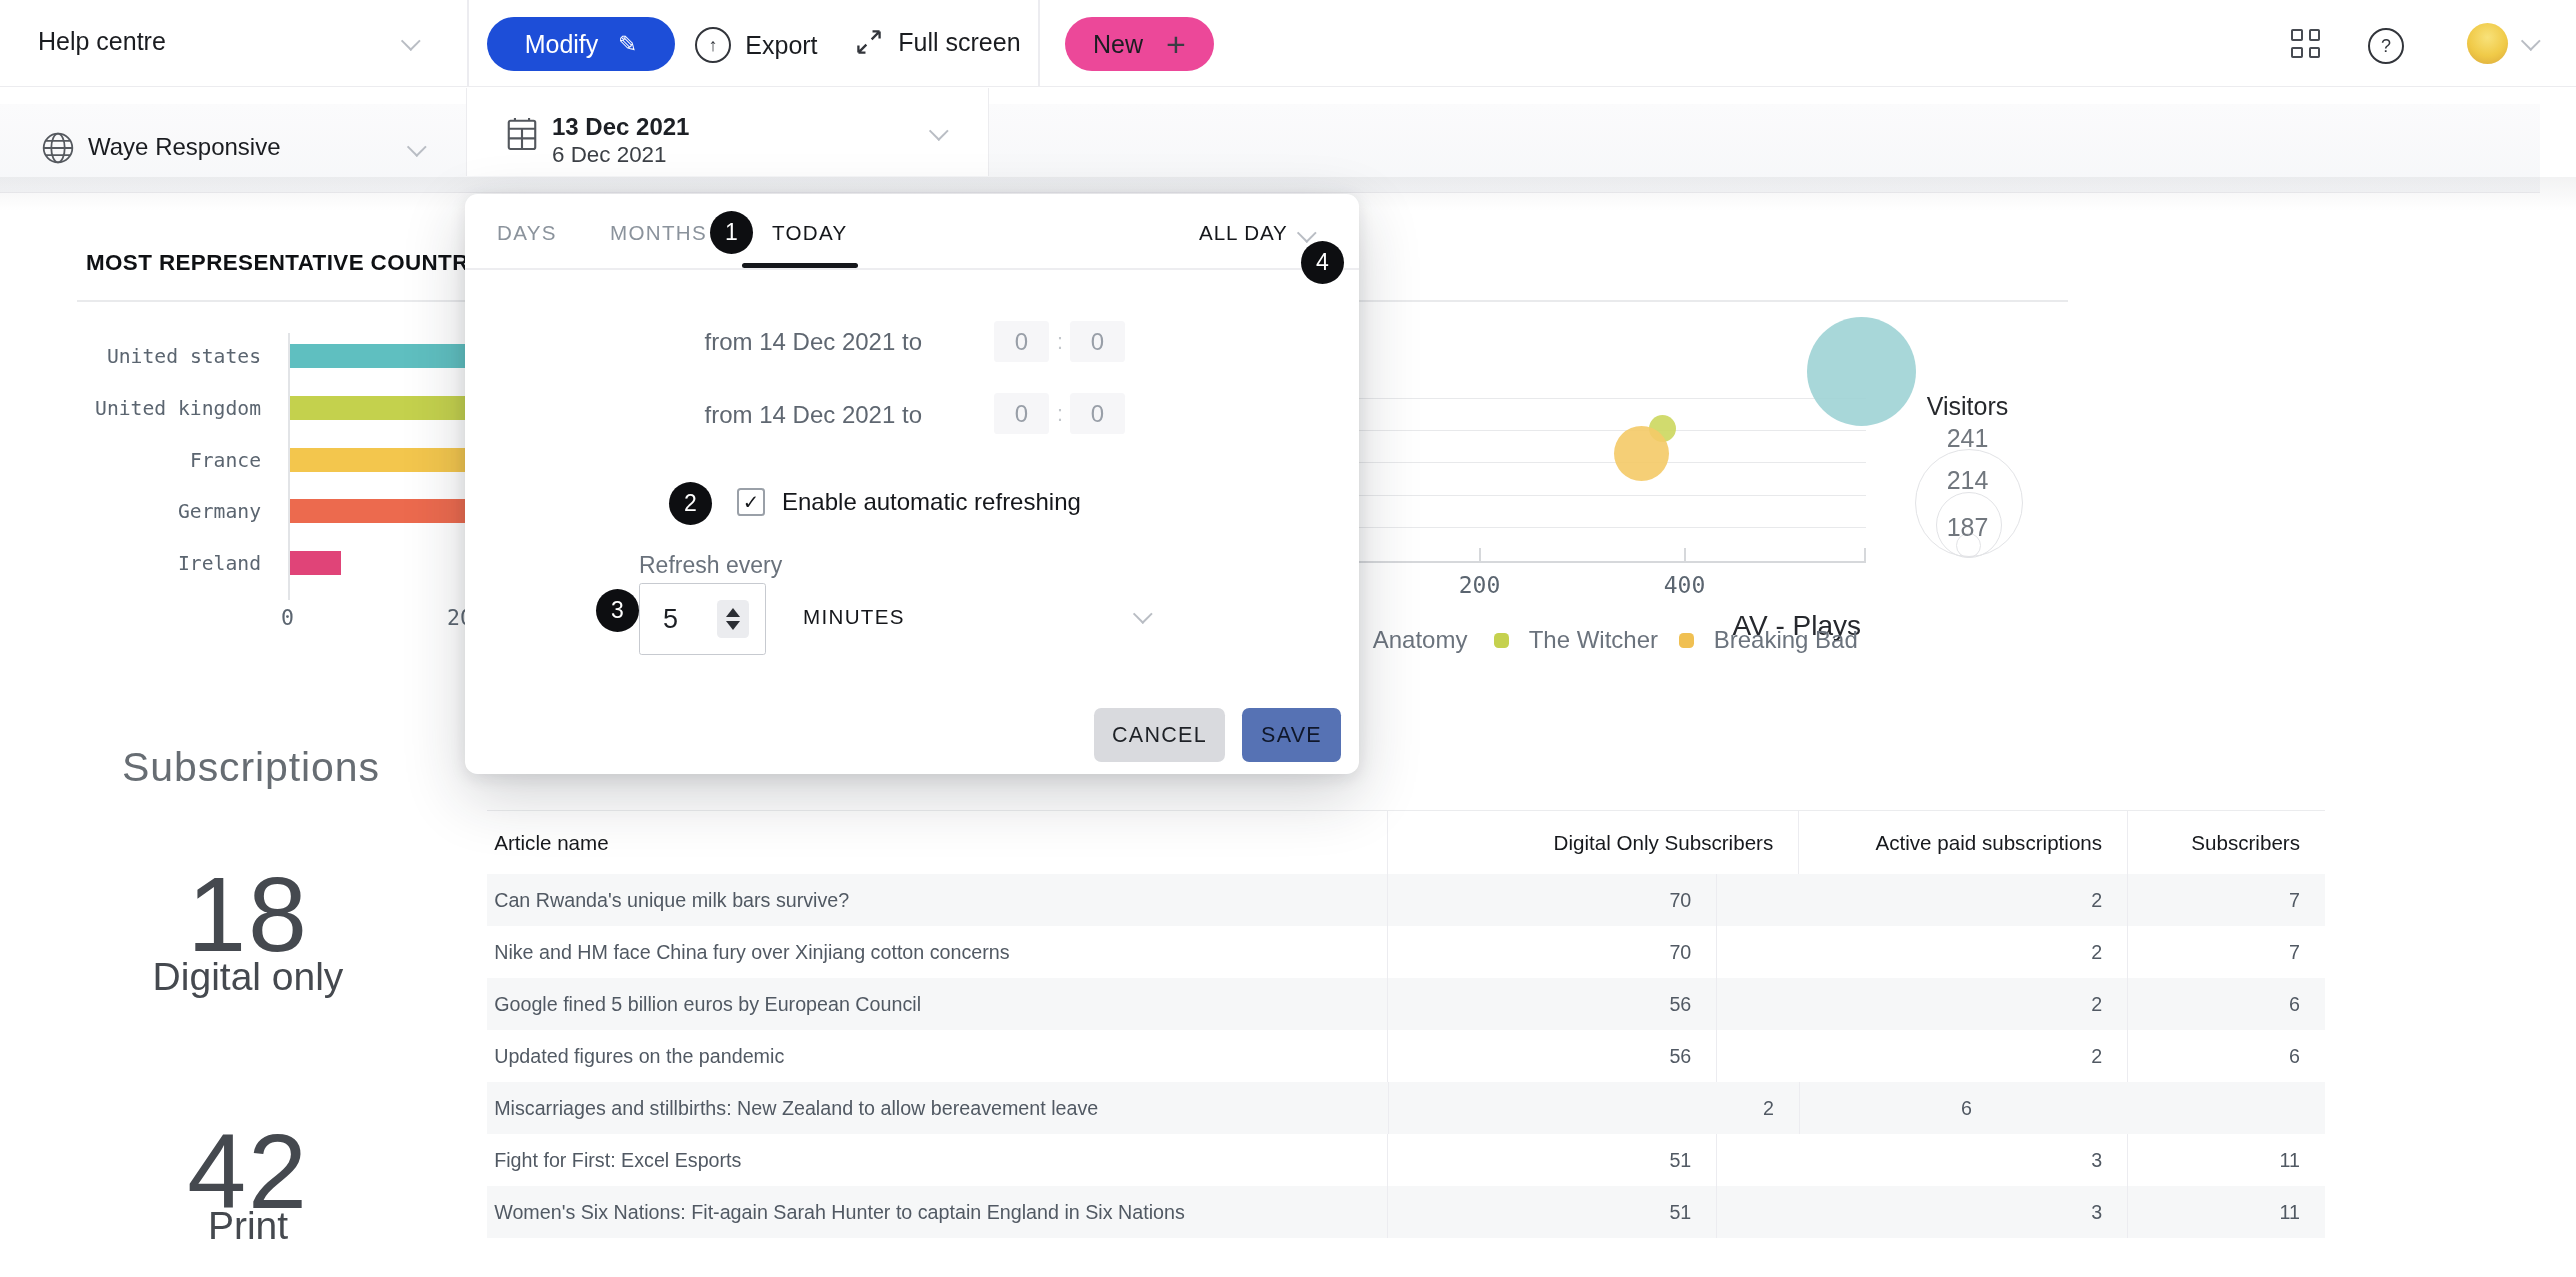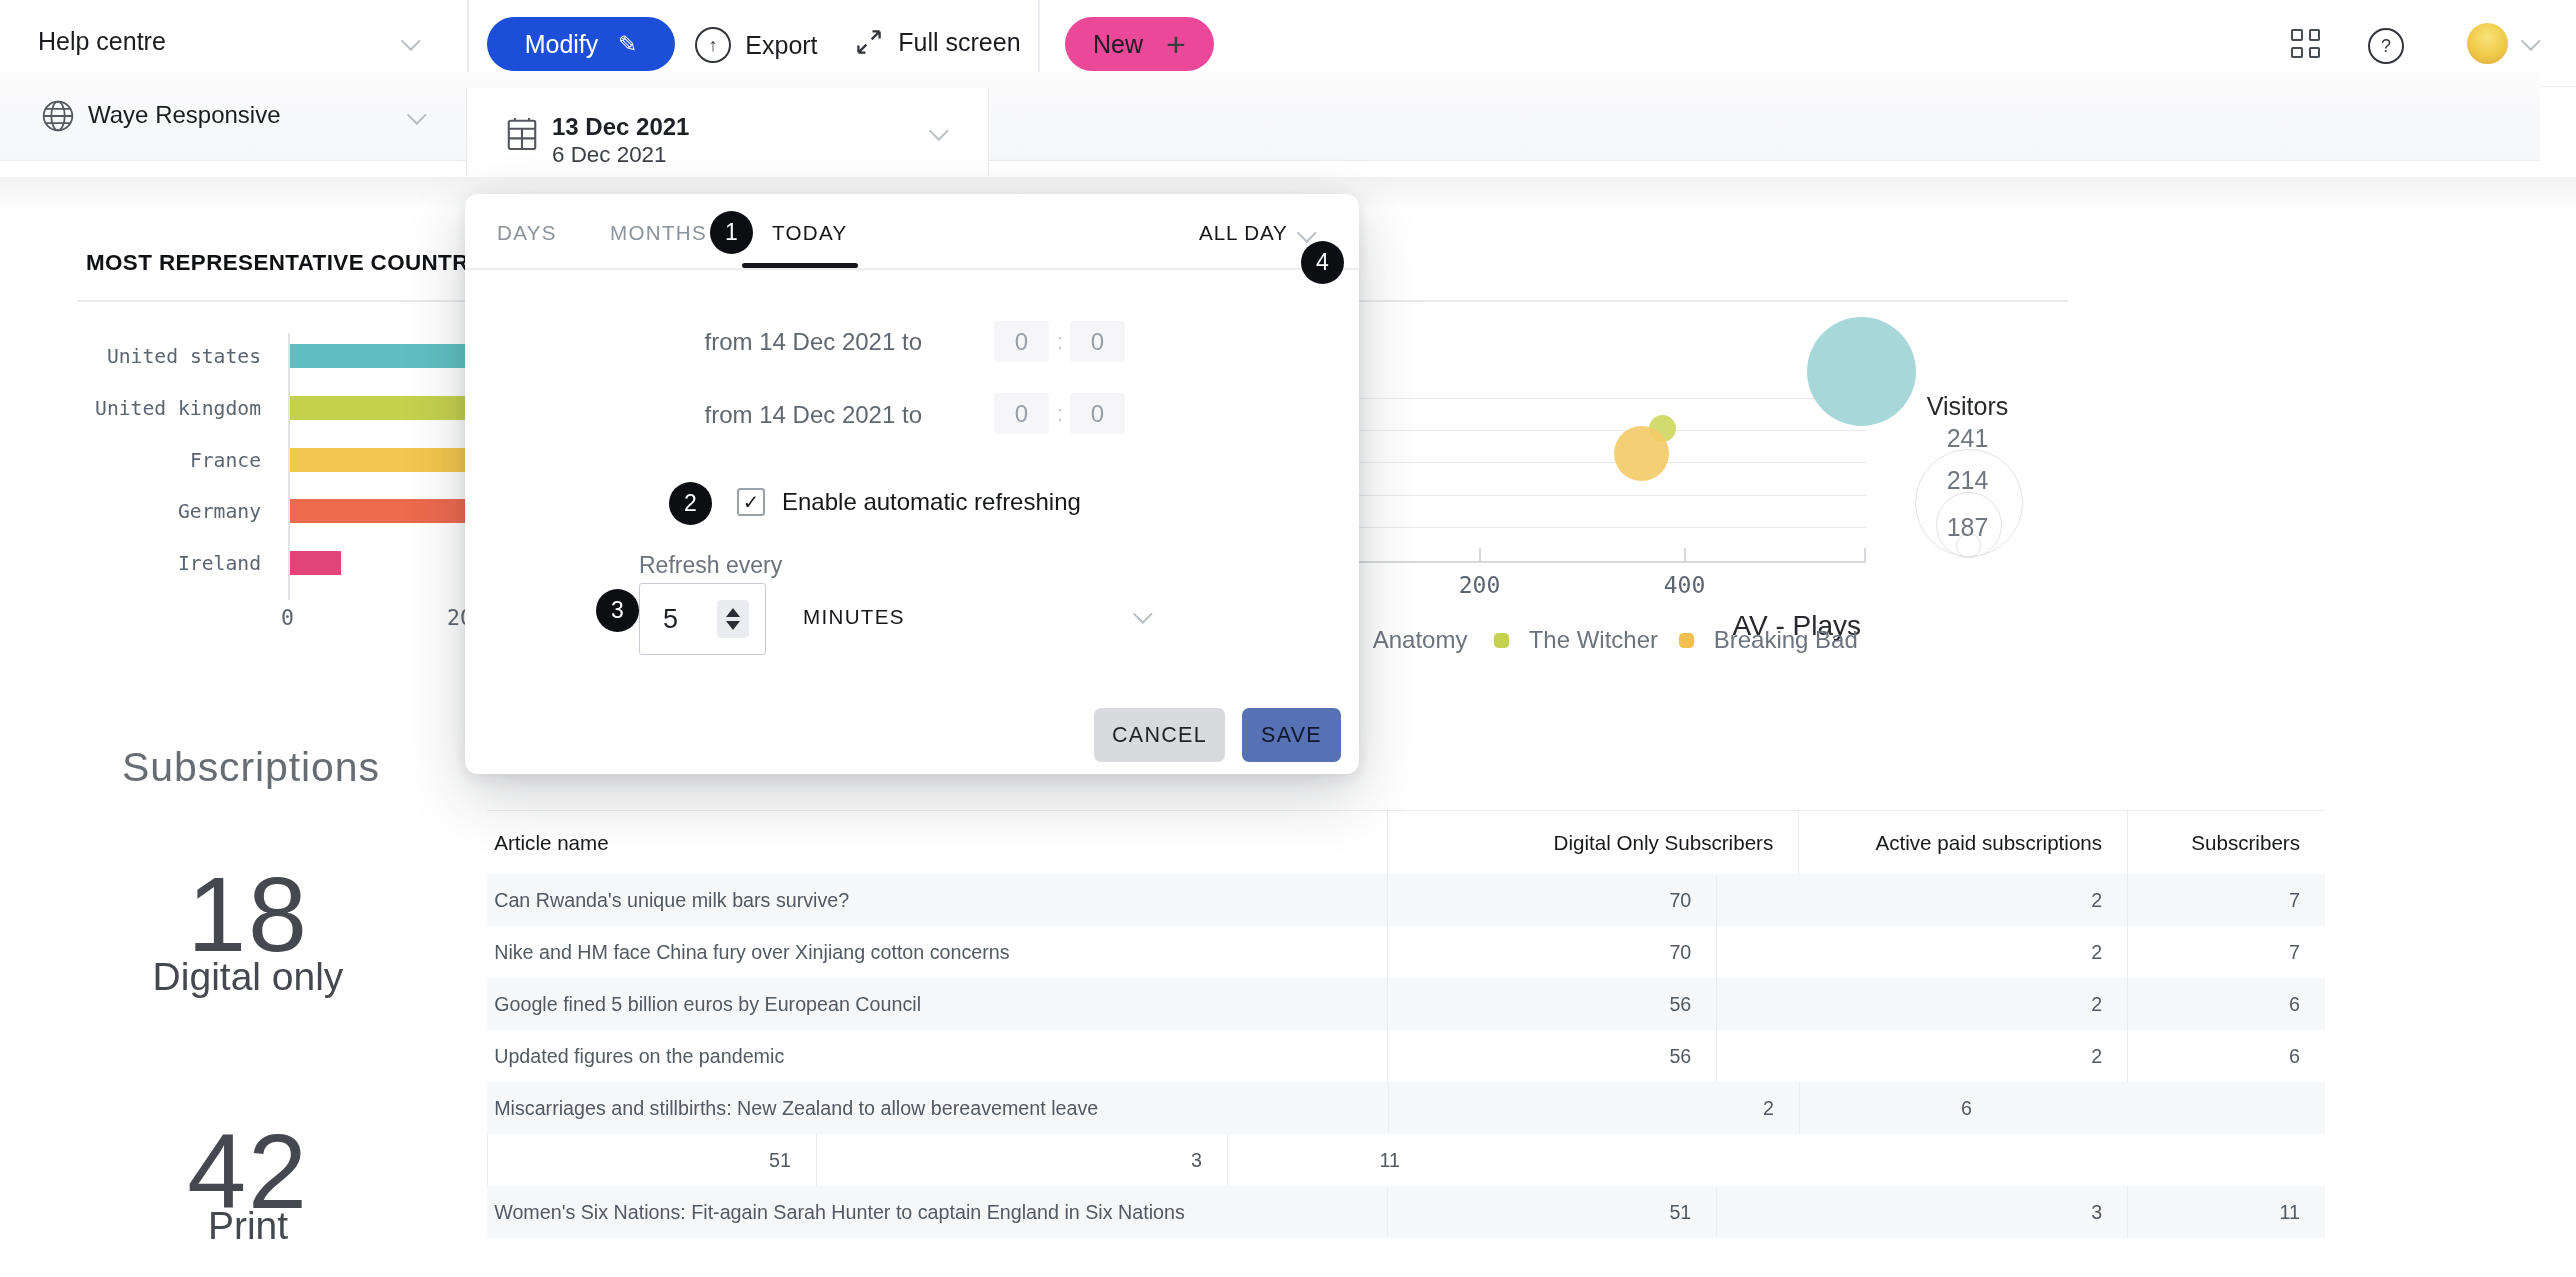--- a/index.html
+++ b/index.html
@@ -14,21 +14,21 @@
   #topbar{left:0;top:0;width:2576px;height:86px;background:#fff;border-bottom:1.8px solid #ececef;}
   .pill{border-radius:27px;display:flex;align-items:center;justify-content:center;cursor:pointer;}
   #modify-btn{left:487px;top:17px;width:188px;height:54px;background:#1d4ed8;color:#fff;
               font-size:25px;gap:19.7px;}
   #new-btn{left:1065px;top:17px;width:149px;height:54px;background:#ec4899;color:#1b1d22;
            font-size:25px;gap:23px;}
   .tb-item{position:absolute;display:flex;align-items:center;gap:14.3px;font-size:25px;color:#1a1c20;cursor:pointer;}
   .icon-circle{width:32px;height:32px;border:2.2px solid #32353b;border-radius:50%;
                display:flex;align-items:center;justify-content:center;font-size:18px;color:#32353b;}
   
-  #row2{left:0;top:72px;width:2540px;height:88px;background:linear-gradient(#fbfbfc,#f6f7f9);
+  #row2{left:0;top:104px;width:2540px;height:88px;background:linear-gradient(#fbfbfc,#f6f7f9);
         border-bottom:1.8px solid #ececef;}
   #date-panel{left:466px;top:88px;width:521px;height:88px;background:#fff;
               border-left:1.8px solid #ececef;border-right:1.8px solid #ececef;cursor:pointer;}
   #content-shade{left:0;top:177px;width:2576px;height:34px;
                  background:linear-gradient(rgba(20,24,32,0.055),rgba(20,24,32,0));}
   
   #countries-title{left:86px;top:250px;font-size:22.4px;font-weight:bold;color:#0f1114;letter-spacing:0.4px;white-space:nowrap;}
   #countries-divider{left:77px;top:300px;width:1991px;height:1.8px;background:#e9eaec;}
   #country-axis{left:288px;top:333px;width:1.8px;height:267px;background:#e2e4e7;}
   .c-label{position:absolute;left:36px;width:225px;text-align:right;font-size:19.7px;color:#5b6570;
@@ -261,20 +261,21 @@
         <div class="cell-n c2">56</div>
         <div class="cell-n c3">2</div>
         <div class="cell-n c4">6</div>
       </div>
       <div class="t-row t-body-row">
         <div class="cell-name">Miscarriages and stillbirths: New Zealand to allow bereavement leave</div>
         <div class="cell-n c3">2</div>
         <div class="cell-n c4">6</div>
       </div>
       <div class="t-row t-body-row">
+        <div class="cell-name">Fight for First: Excel Esports</div>
         <div class="cell-n c2">51</div>
         <div class="cell-n c3">3</div>
         <div class="cell-n c4">11</div>
       </div>
       <div class="t-row t-body-row">
         <div class="cell-name">Women's Six Nations: Fit-again Sarah Hunter to captain England in Six Nations</div>
         <div class="cell-n c2">51</div>
         <div class="cell-n c3">3</div>
         <div class="cell-n c4">11</div>
       </div>

